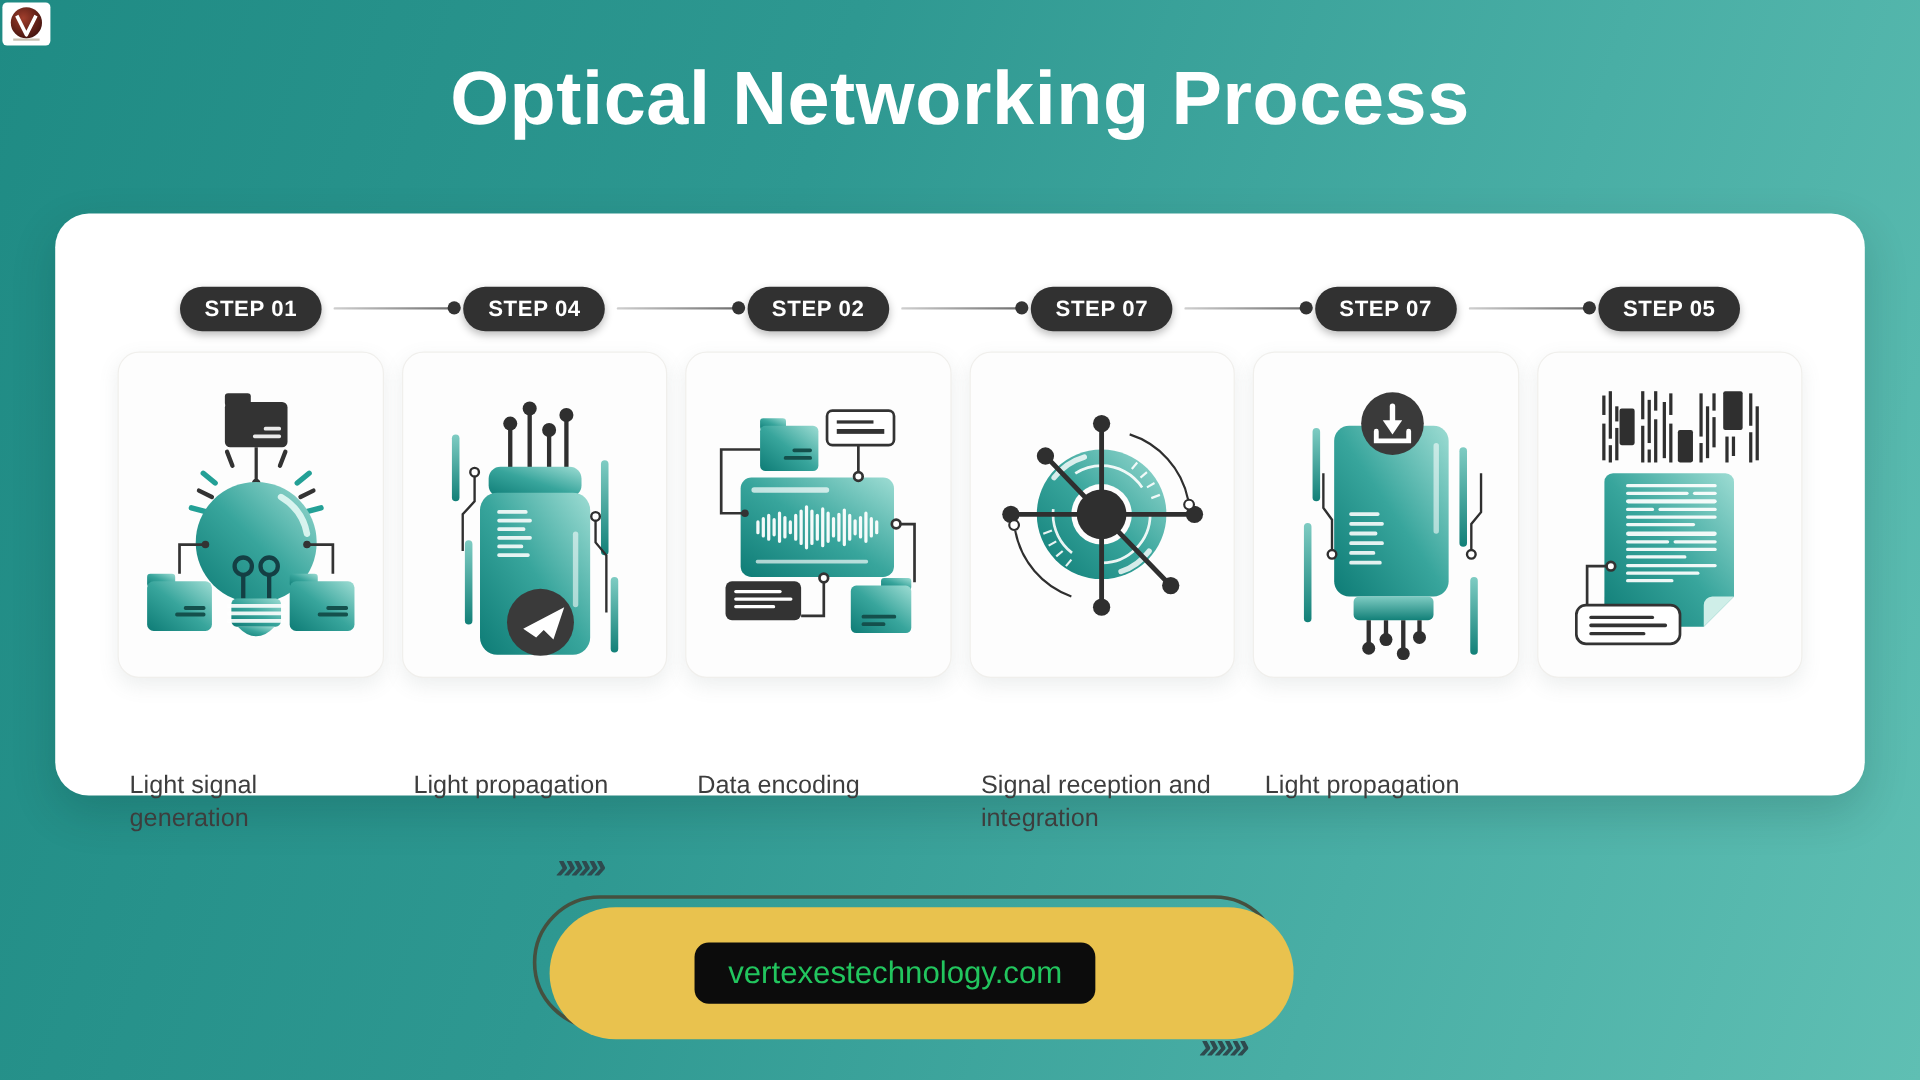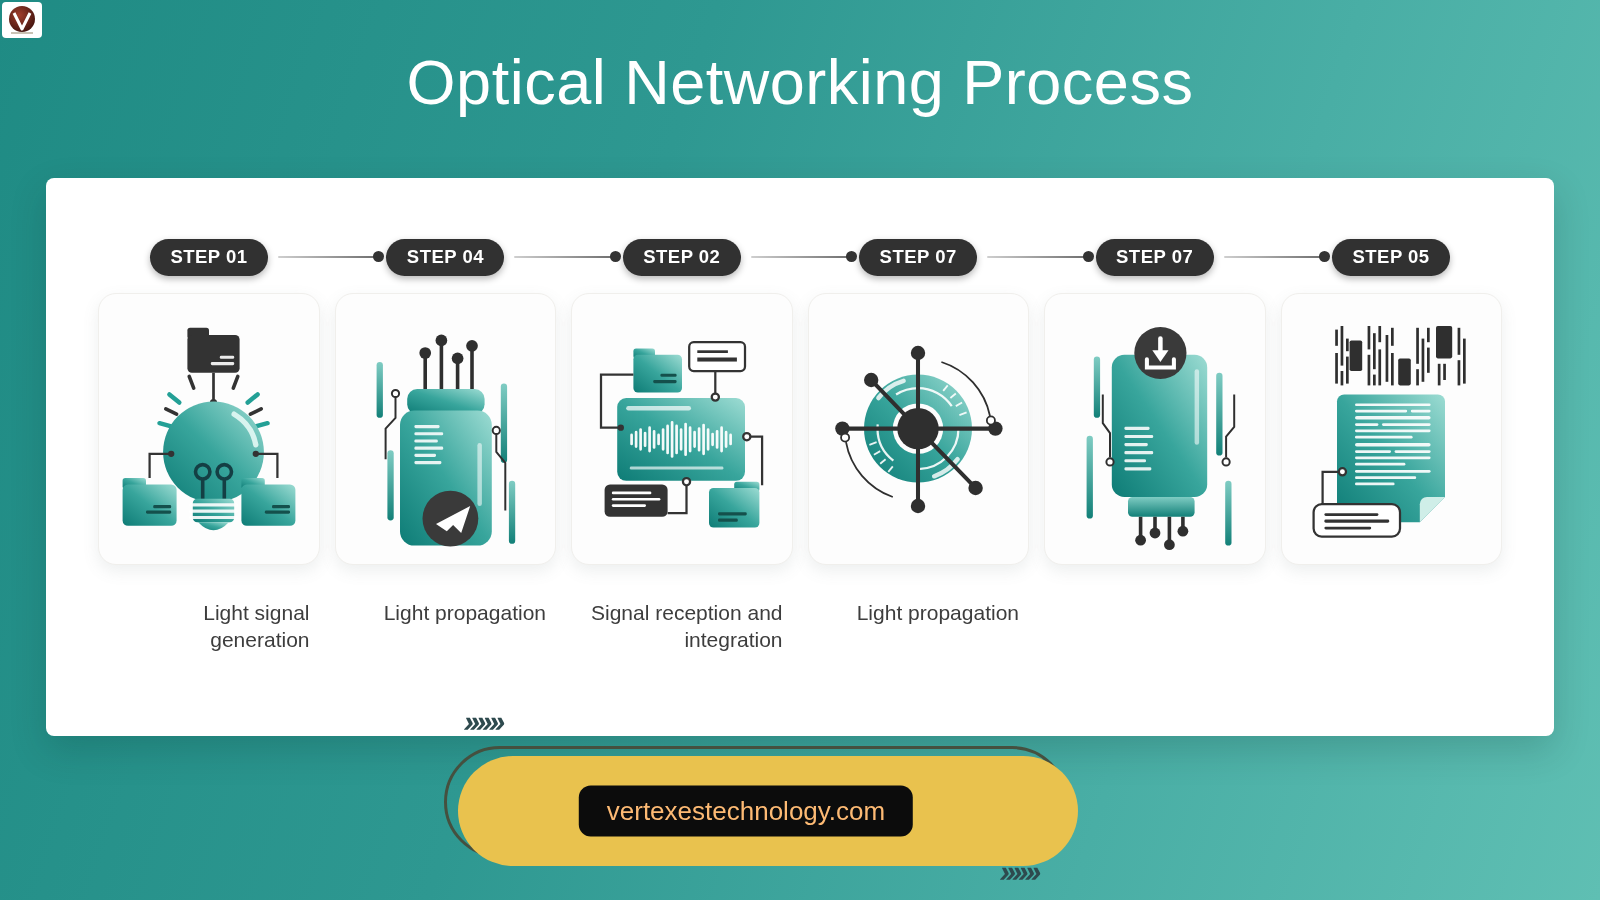--- a/index.html
+++ b/index.html
@@ -13,26 +13,26 @@
   }
   
   .logo{
     position:absolute;top:2px;left:2px;width:40px;height:36px;
     background:#fff;border-radius:4px;
     display:flex;align-items:center;justify-content:center;
   }
   
   .title{
     position:absolute;top:46px;left:0;width:100%;
-    text-align:center;color:#fff;font-size:63px;font-weight:400;letter-spacing:.5px;
+    text-align:center;color:#fff;font-size:63px;font-weight:700;letter-spacing:.5px;
   }
   
   .main-card{
-    position:absolute;left:46px;top:178px;width:1508px;height:558px;
-    background:#fff;border-radius:8px;
+    position:absolute;left:46px;top:178px;width:1508px;height:485px;
+    background:#fff;border-radius:28px;
     box-shadow:0 14px 36px rgba(0,40,36,.18);
   }
   
   .steps-row{display:flex;align-items:center;margin:60px 104px 0;height:38px;}
   .step-badge{
     flex:none;width:118px;height:37px;border-radius:19px;
     background:var(--badge,#313131);color:#fff;
     font-size:18.5px;font-weight:700;letter-spacing:.5px;
     display:flex;align-items:center;justify-content:center;
     box-shadow:0 3px 7px rgba(0,0,0,.28);
@@ -50,41 +50,41 @@
   .cards-row{display:grid;grid-template-columns:repeat(6,1fr);gap:15px;margin:17px 52px 0;}
   .icon-card{
     height:270px;background:#fdfdfd;border:1px solid #f0efec;border-radius:18px;
     box-shadow:0 6px 16px rgba(110,125,122,.12);
     display:flex;align-items:center;justify-content:center;
   }
   .icon-card svg{width:198px;height:243px;}
   
   .labels-row{display:grid;grid-template-columns:repeat(6,1fr);gap:15px;margin:34px 52px 0;}
   .step-label{
-    text-align:right;font-size:21px;line-height:1.3;color:#3d3d3d;padding:0 10px;
+    text-align:left;font-size:21px;line-height:1.3;color:#3d3d3d;padding:0 10px;margin-top:42px;
   }
   
   .chevrons{
     position:absolute;color:var(--chevron,#2e4a4e);
     font-size:31px;font-weight:700;letter-spacing:-4px;
     transform:skewX(-10deg);line-height:1;
   }
   .chevrons-top{left:464px;top:706px;}
   .chevrons-bottom{left:1000px;top:856px;}
   .banner-outline{
     position:absolute;left:444px;top:746px;width:618px;height:106px;
     border:3px solid #45503f;border-radius:56px;
   }
   .banner-pill{
     position:absolute;left:458px;top:756px;width:620px;height:110px;
     background:var(--banner-yellow,#e9c24e);border-radius:55px;
   }
   .website-pill{
     position:absolute;left:calc(50% - 22px);top:50%;transform:translate(-50%,-50%);
-    background:var(--website-pill,#0c0c0c);color:#fdba74;
+    background:var(--website-pill,#0c0c0c);color:#22c55e;
     font-size:26px;padding:10px 28px;border-radius:12px;white-space:nowrap;
   }
   .svg-sprite{position:absolute;width:0;height:0;}
 </style>
 </head>
 <body>
 
 <svg class="svg-sprite" aria-hidden="true">
   <defs>
     <linearGradient id="tealGrad" x1="0" y1="1" x2="1" y2="0">
@@ -411,20 +411,21 @@
       <rect x="36" y="228" width="60" height="3" rx="1.5"></rect>
       <rect x="36" y="235" width="72" height="3.5" rx="1.5"></rect>
       <rect x="36" y="243" width="52" height="3" rx="1.5"></rect>
     </g>
   </svg>
         </div>
       </div>
     <div class="labels-row">
         <div class="step-label">Light signal generation</div>
         <div class="step-label">Light propagation</div>
+        <div class="step-label">Data encoding</div>
         <div class="step-label">Signal reception and integration</div>
         <div class="step-label">Light propagation</div>
       </div>
   </div>
 
   <div class="chevrons chevrons-top">››››››</div>
   <div class="banner-outline"></div>
   <div class="banner-pill">
     <div class="website-pill">
       <span>vertexestechnology.com</span>

